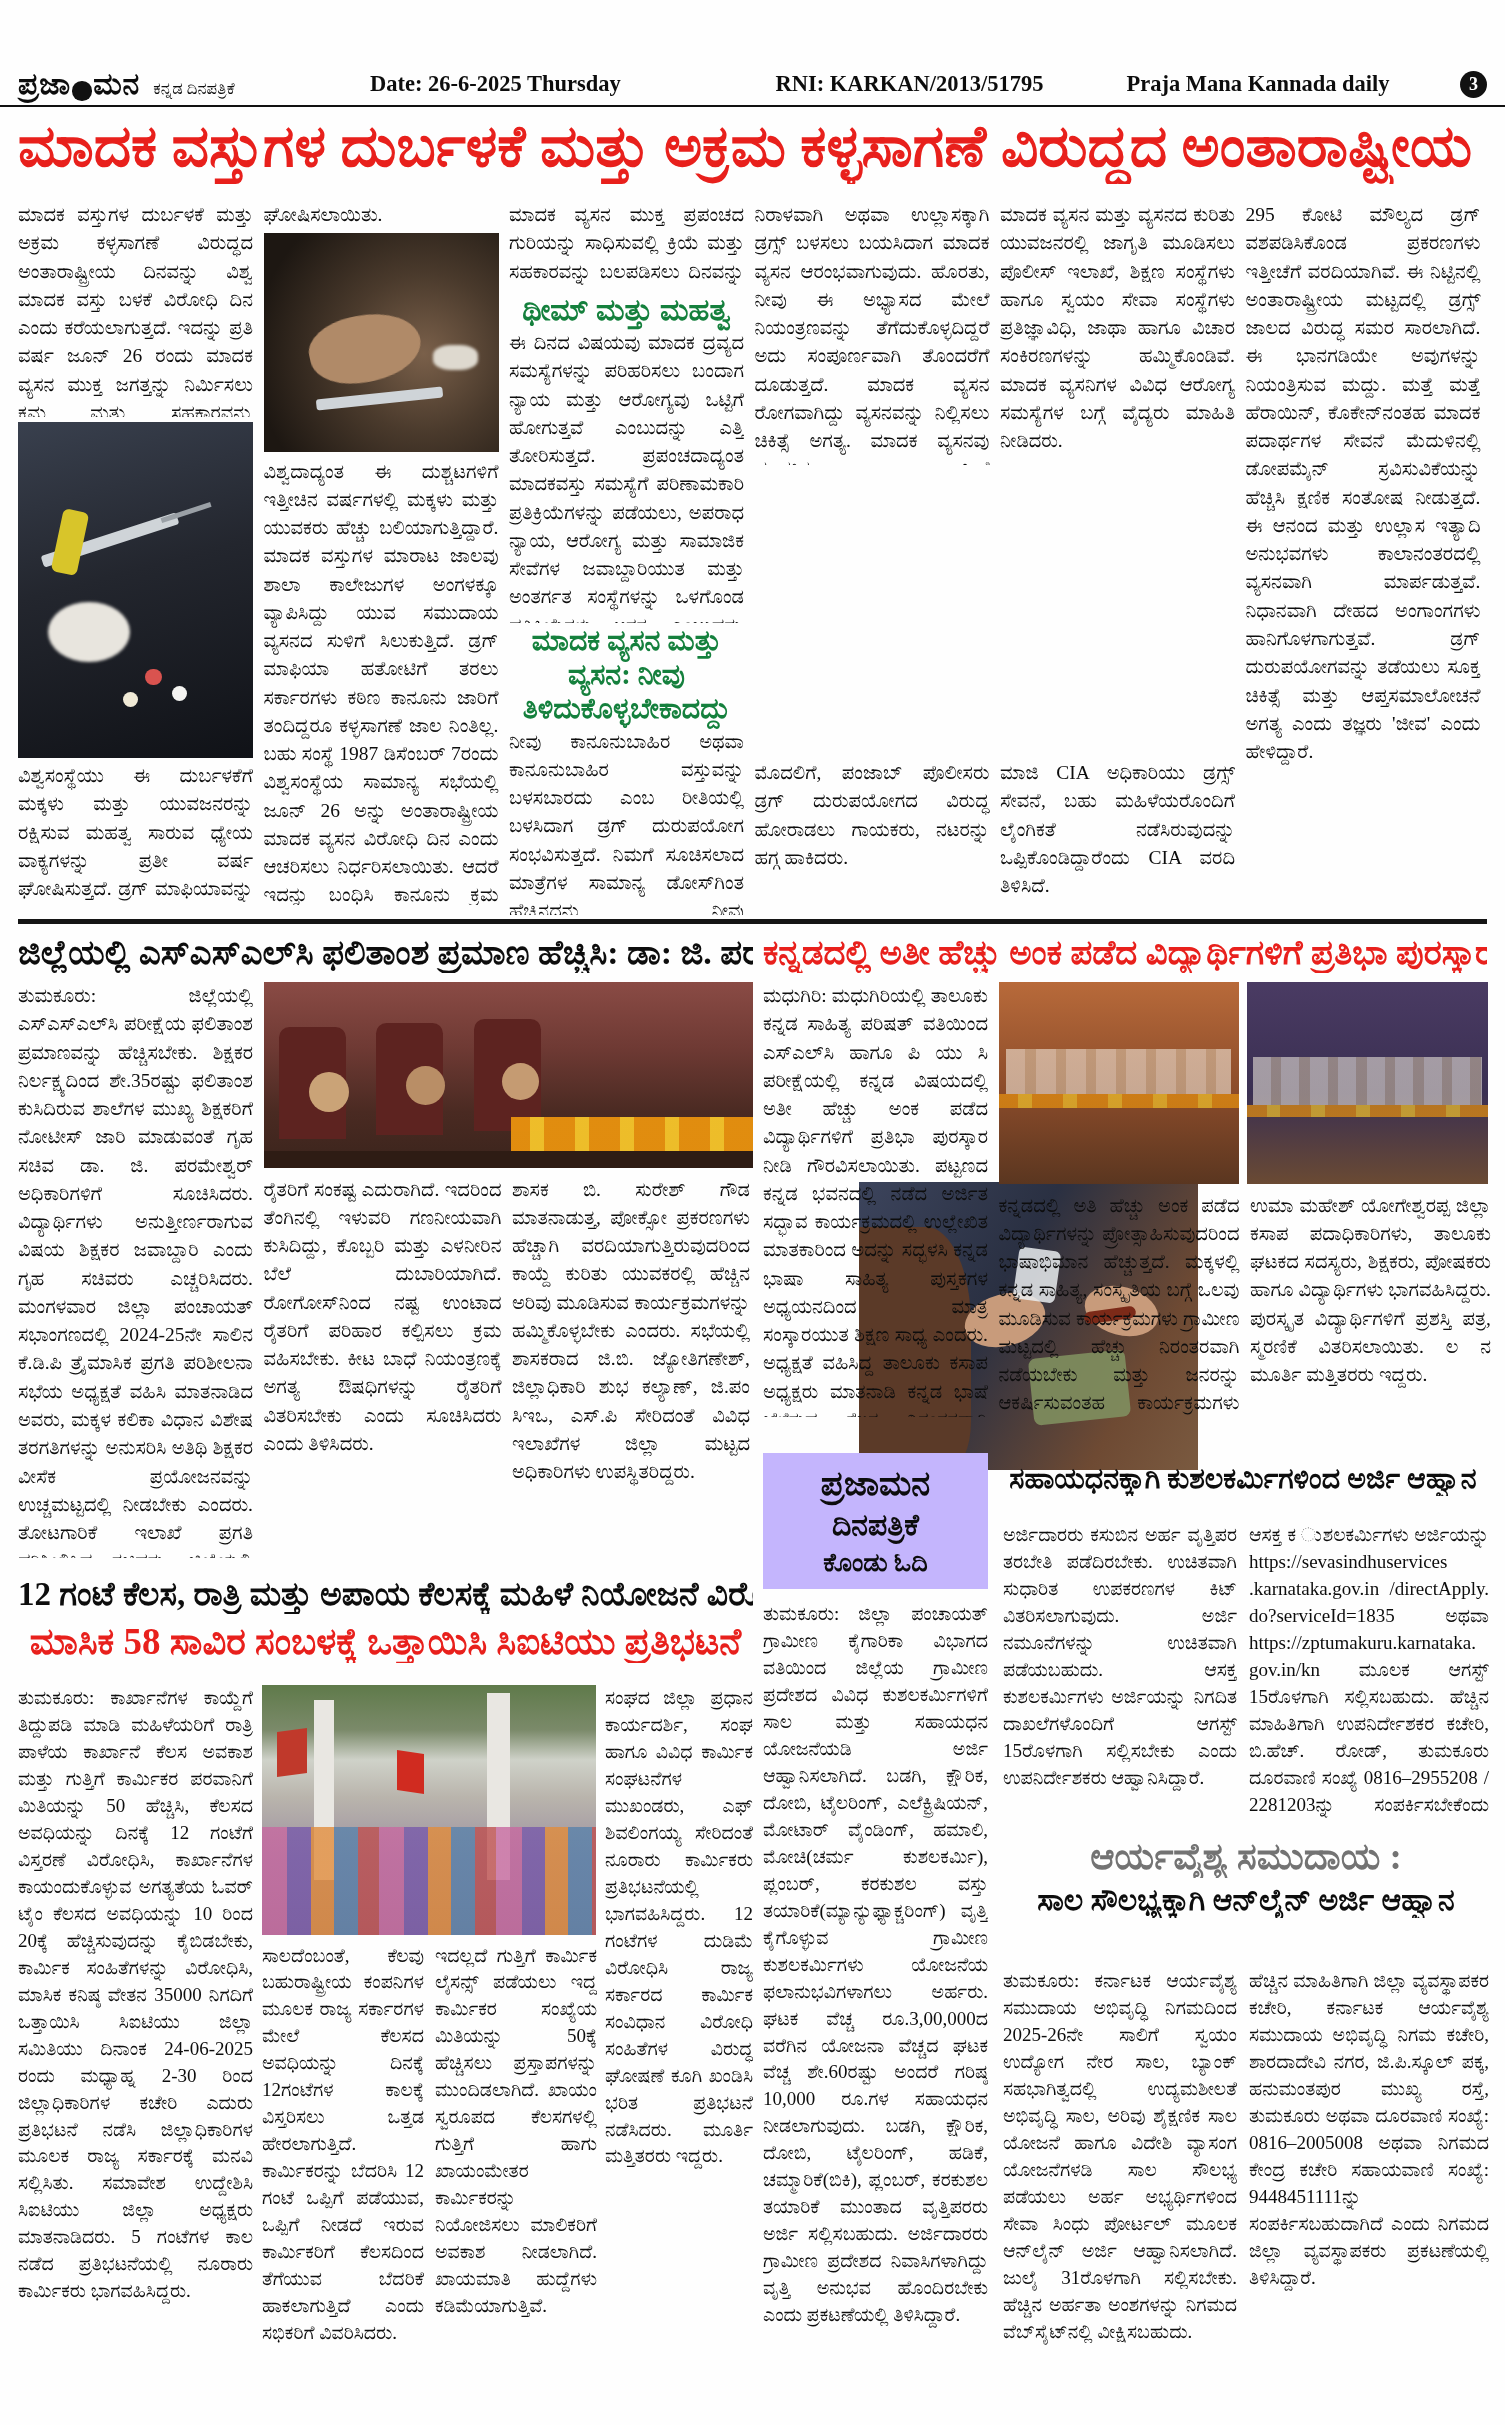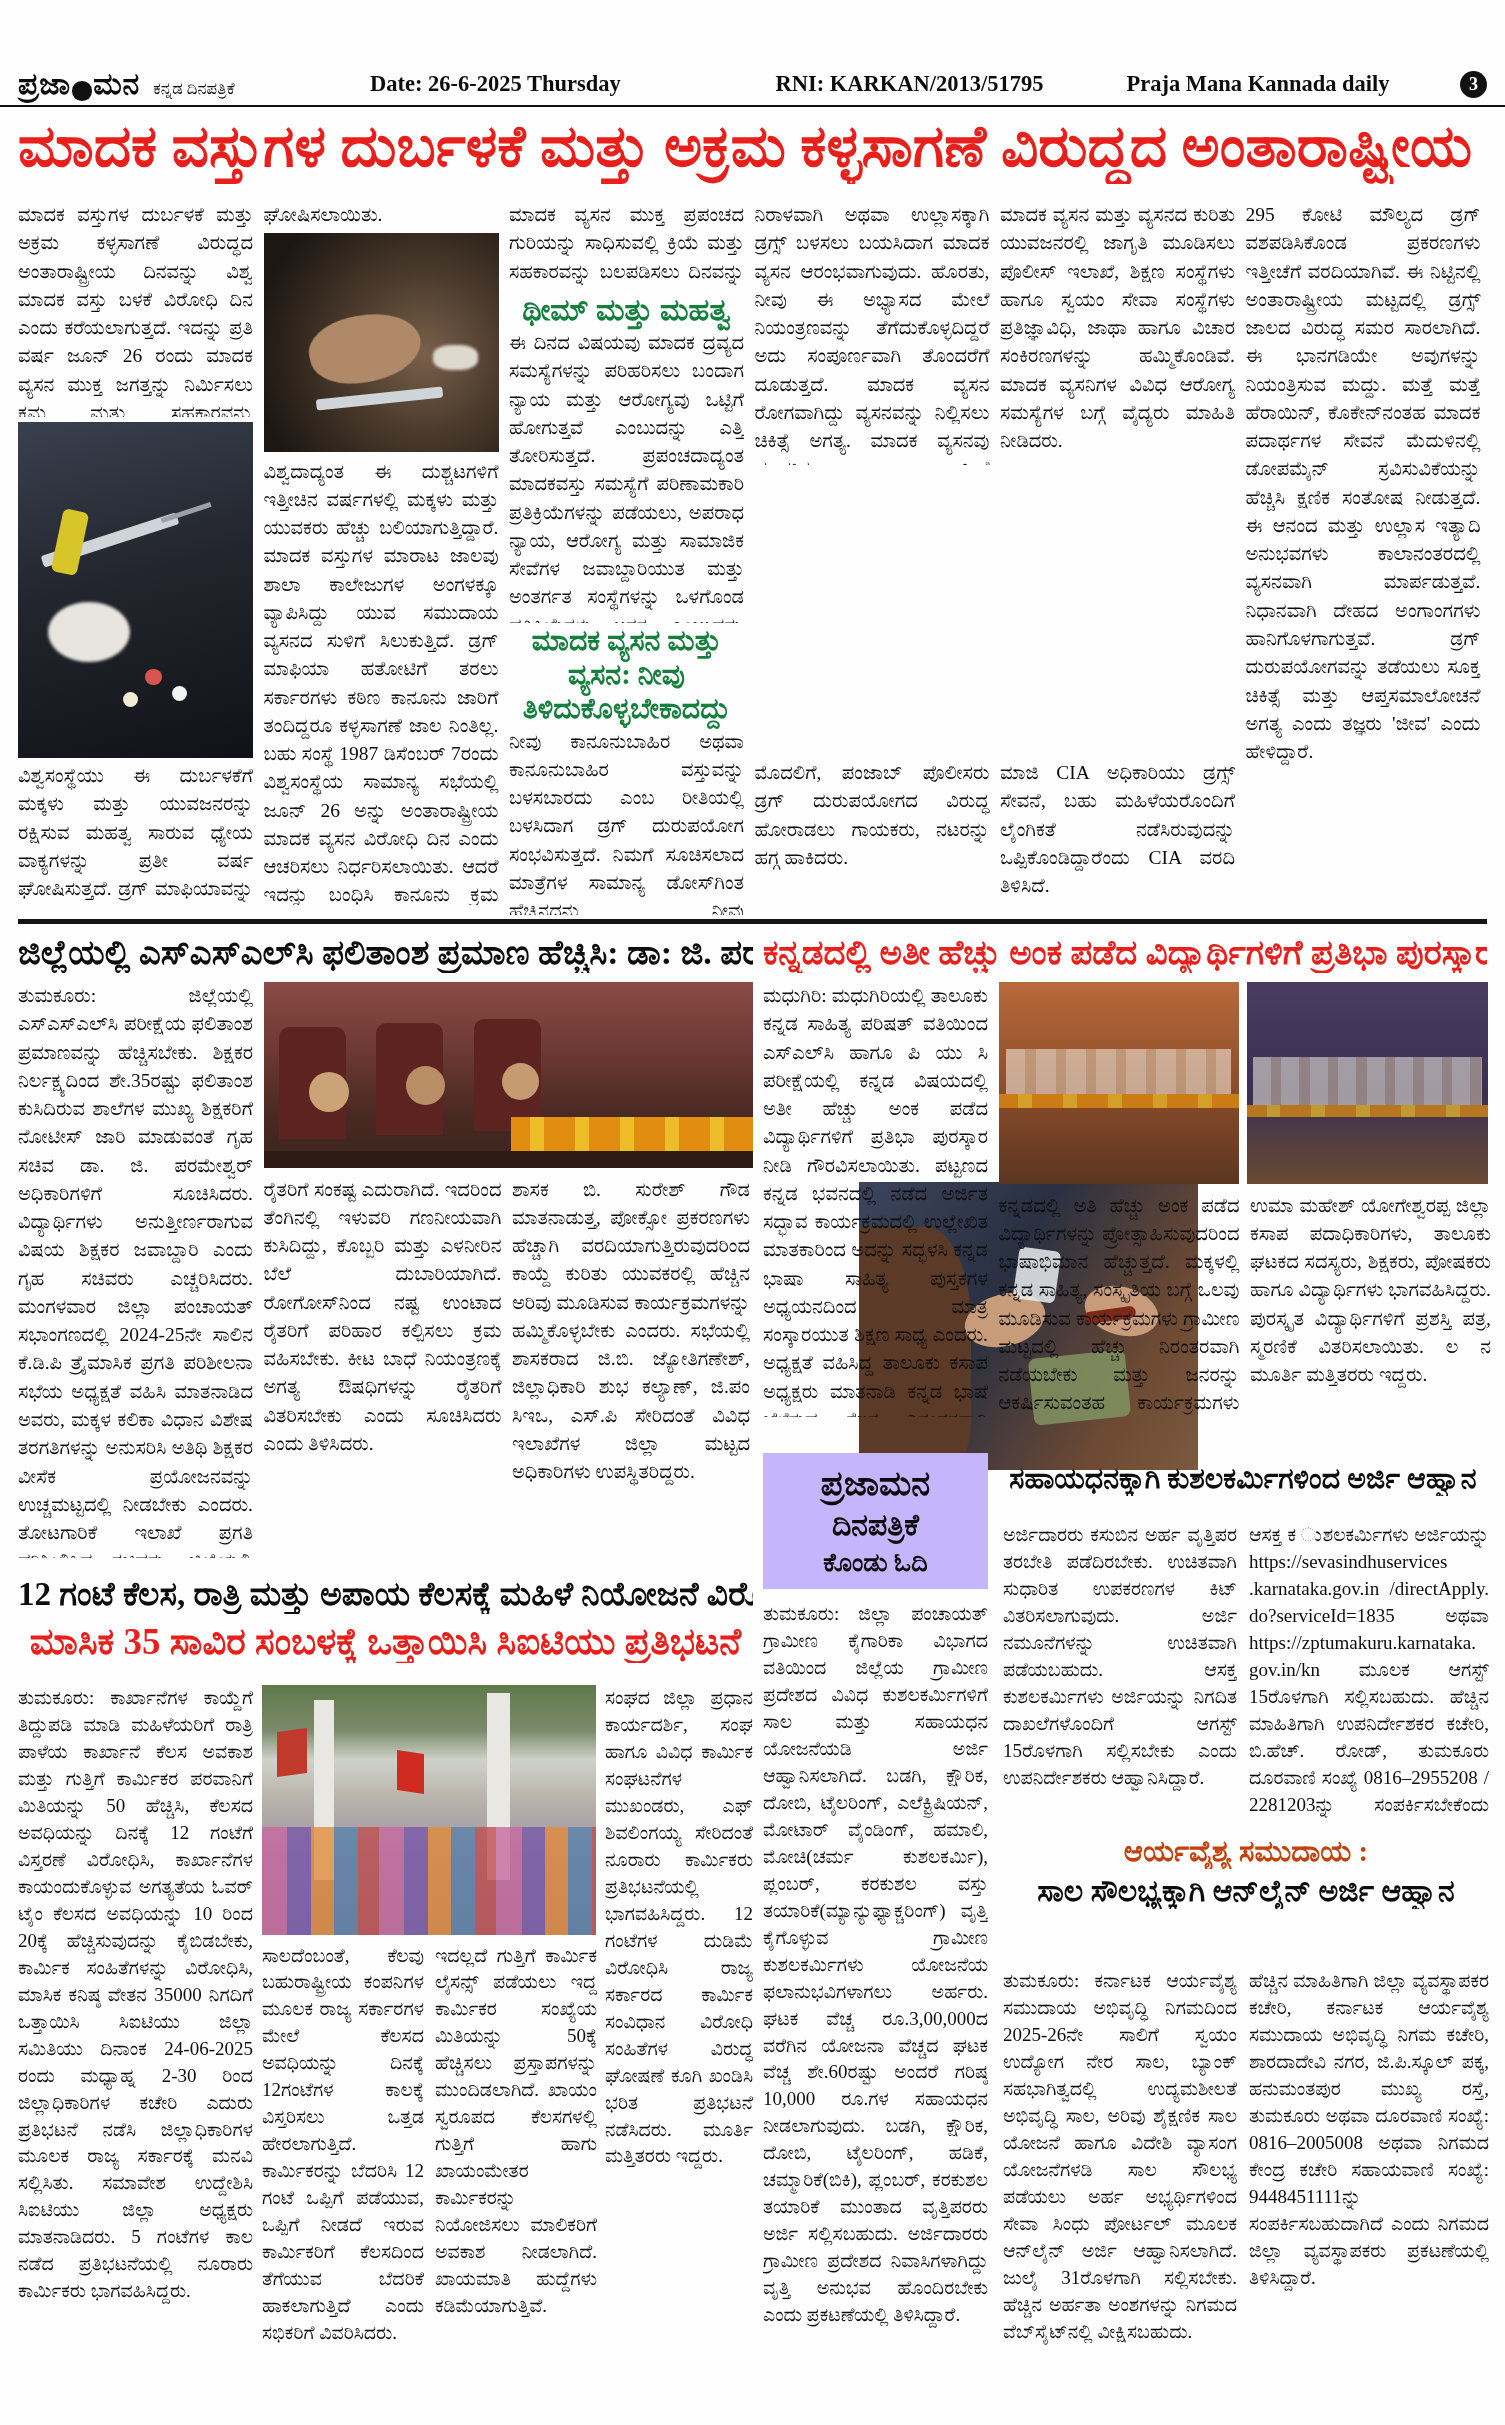--- a/index.html
+++ b/index.html
@@ -176,29 +176,29 @@
     <div style="font-size:30px;">ದಿನಪತ್ರಿಕೆ</div>
     <div style="font-size:25.5px;">ಕೊಂಡು ಓದಿ</div>
   </div>
 
   <div class="h2k abs" style="left:997px;top:1463px;width:492px;font-size:28.5px;">ಸಹಾಯಧನಕ್ಕಾಗಿ ಕುಶಲಕರ್ಮಿಗಳಿಂದ ಅರ್ಜಿ ಆಹ್ವಾನ</div>
   <div class="t t-sm abs" style="left:763px;top:1601px;width:225px;height:802px;">ತುಮಕೂರು: ಜಿಲ್ಲಾ ಪಂಚಾಯತ್ ಗ್ರಾಮೀಣ ಕೈಗಾರಿಕಾ ವಿಭಾಗದ ವತಿಯಿಂದ ಜಿಲ್ಲೆಯ ಗ್ರಾಮೀಣ ಪ್ರದೇಶದ ವಿವಿಧ ಕುಶಲಕರ್ಮಿಗಳಿಗೆ ಸಾಲ ಮತ್ತು ಸಹಾಯಧನ ಯೋಜನೆಯಡಿ ಅರ್ಜಿ ಆಹ್ವಾನಿಸಲಾಗಿದೆ. ಬಡಗಿ, ಕ್ಷೌರಿಕ, ದೋಬಿ, ಟೈಲರಿಂಗ್, ಎಲೆಕ್ಟ್ರಿಷಿಯನ್, ಮೋಟಾರ್ ವೈಂಡಿಂಗ್, ಹಮಾಲಿ, ಮೋಚಿ(ಚರ್ಮ ಕುಶಲಕರ್ಮಿ), ಪ್ಲಂಬರ್, ಕರಕುಶಲ ವಸ್ತು ತಯಾರಿಕೆ(ಮ್ಯಾನ್ಯುಫ್ಯಾಕ್ಚರಿಂಗ್) ವೃತ್ತಿ ಕೈಗೊಳ್ಳುವ ಗ್ರಾಮೀಣ ಕುಶಲಕರ್ಮಿಗಳು ಯೋಜನೆಯ ಫಲಾನುಭವಿಗಳಾಗಲು ಅರ್ಹರು. ಘಟಕ ವೆಚ್ಚ ರೂ.3,00,000ದ ವರೆಗಿನ ಯೋಜನಾ ವೆಚ್ಚದ ಘಟಕ ವೆಚ್ಚ ಶೇ.60ರಷ್ಟು ಅಂದರೆ ಗರಿಷ್ಠ 10,000 ರೂ.ಗಳ ಸಹಾಯಧನ ನೀಡಲಾಗುವುದು. ಬಡಗಿ, ಕ್ಷೌರಿಕ, ದೋಬಿ, ಟೈಲರಿಂಗ್, ಹಡಿಕೆ, ಚಮ್ಮಾರಿಕೆ(ಬಿಕಿ), ಪ್ಲಂಬರ್, ಕರಕುಶಲ ತಯಾರಿಕೆ ಮುಂತಾದ ವೃತ್ತಿಪರರು ಅರ್ಜಿ ಸಲ್ಲಿಸಬಹುದು. ಅರ್ಜಿದಾರರು ಗ್ರಾಮೀಣ ಪ್ರದೇಶದ ನಿವಾಸಿಗಳಾಗಿದ್ದು ವೃತ್ತಿ ಅನುಭವ ಹೊಂದಿರಬೇಕು ಎಂದು ಪ್ರಕಟಣೆಯಲ್ಲಿ ತಿಳಿಸಿದ್ದಾರೆ.</div>
   <div class="t t-sm abs" style="left:1003px;top:1522px;width:234px;height:301px;">ಅರ್ಜಿದಾರರು ಕಸುಬಿನ ಅರ್ಹ ವೃತ್ತಿಪರ ತರಬೇತಿ ಪಡೆದಿರಬೇಕು. ಉಚಿತವಾಗಿ ಸುಧಾರಿತ ಉಪಕರಣಗಳ ಕಿಟ್ ವಿತರಿಸಲಾಗುವುದು. ಅರ್ಜಿ ನಮೂನೆಗಳನ್ನು ಉಚಿತವಾಗಿ ಪಡೆಯಬಹುದು. ಆಸಕ್ತ ಕುಶಲಕರ್ಮಿಗಳು ಅರ್ಜಿಯನ್ನು ನಿಗದಿತ ದಾಖಲೆಗಳೊಂದಿಗೆ ಆಗಸ್ಟ್ 15ರೊಳಗಾಗಿ ಸಲ್ಲಿಸಬೇಕು ಎಂದು ಉಪನಿರ್ದೇಶಕರು ಆಹ್ವಾನಿಸಿದ್ದಾರೆ.</div>
   <div class="t t-sm abs" style="left:1249px;top:1522px;width:240px;height:301px;">ಆಸಕ್ತ ಕ ುಶಲಕರ್ಮಿಗಳು ಅರ್ಜಿಯನ್ನು https://sevasindhuservices .karnataka.gov.in /directApply. do?serviceId=1835 ಅಥವಾ https://zptumakuru.karnataka. gov.in/kn ಮೂಲಕ ಆಗಸ್ಟ್ 15ರೊಳಗಾಗಿ ಸಲ್ಲಿಸಬಹುದು. ಹೆಚ್ಚಿನ ಮಾಹಿತಿಗಾಗಿ ಉಪನಿರ್ದೇಶಕರ ಕಚೇರಿ, ಬಿ.ಹೆಚ್. ರೋಡ್, ತುಮಕೂರು ದೂರವಾಣಿ ಸಂಖ್ಯೆ 0816–2955208 / 2281203ನ್ನು ಸಂಪರ್ಕಿಸಬೇಕೆಂದು ಉಪನಿರ್ದೇಶಕರು(ಗ್ರಾ.ಕೈ) ಪ್ರಕಟಣೆಯಲ್ಲಿ ತಿಳಿಸಿದ್ದಾರೆ.</div>
 
   <div class="abs" style="left:1003px;top:1835px;width:486px;">
-    <div class="h2k red" style="font-size:29px;color:#c2410c;">ಆರ್ಯವೈಶ್ಯ ಸಮುದಾಯ :</div>
+    <div class="h2k red" style="font-size:37px;color:#737373;">ಆರ್ಯವೈಶ್ಯ ಸಮುದಾಯ :</div>
     <div class="h2k" style="font-size:30px;margin-top:4.5px;">ಸಾಲ ಸೌಲಭ್ಯಕ್ಕಾಗಿ ಆನ್‌ಲೈನ್ ಅರ್ಜಿ ಆಹ್ವಾನ</div>
   </div>
   <div class="t t-sm abs" style="left:1003px;top:1968px;width:234px;height:438px;">ತುಮಕೂರು: ಕರ್ನಾಟಕ ಆರ್ಯವೈಶ್ಯ ಸಮುದಾಯ ಅಭಿವೃದ್ಧಿ ನಿಗಮದಿಂದ 2025-26ನೇ ಸಾಲಿಗೆ ಸ್ವಯಂ ಉದ್ಯೋಗ ನೇರ ಸಾಲ, ಬ್ಯಾಂಕ್ ಸಹಭಾಗಿತ್ವದಲ್ಲಿ ಉದ್ಯಮಶೀಲತೆ ಅಭಿವೃದ್ಧಿ ಸಾಲ, ಅರಿವು ಶೈಕ್ಷಣಿಕ ಸಾಲ ಯೋಜನೆ ಹಾಗೂ ವಿದೇಶಿ ವ್ಯಾಸಂಗ ಯೋಜನೆಗಳಡಿ ಸಾಲ ಸೌಲಭ್ಯ ಪಡೆಯಲು ಅರ್ಹ ಅಭ್ಯರ್ಥಿಗಳಿಂದ ಸೇವಾ ಸಿಂಧು ಪೋರ್ಟಲ್ ಮೂಲಕ ಆನ್‌ಲೈನ್ ಅರ್ಜಿ ಆಹ್ವಾನಿಸಲಾಗಿದೆ. ಜುಲೈ 31ರೊಳಗಾಗಿ ಸಲ್ಲಿಸಬೇಕು. ಹೆಚ್ಚಿನ ಅರ್ಹತಾ ಅಂಶಗಳನ್ನು ನಿಗಮದ ವೆಬ್‌ಸೈಟ್‌ನಲ್ಲಿ ವೀಕ್ಷಿಸಬಹುದು.</div>
   <div class="t t-sm abs" style="left:1249px;top:1968px;width:240px;height:360px;">ಹೆಚ್ಚಿನ ಮಾಹಿತಿಗಾಗಿ ಜಿಲ್ಲಾ ವ್ಯವಸ್ಥಾಪಕರ ಕಚೇರಿ, ಕರ್ನಾಟಕ ಆರ್ಯವೈಶ್ಯ ಸಮುದಾಯ ಅಭಿವೃದ್ಧಿ ನಿಗಮ ಕಚೇರಿ, ಶಾರದಾದೇವಿ ನಗರ, ಜಿ.ಪಿ.ಸ್ಕೂಲ್ ಪಕ್ಕ, ಹನುಮಂತಪುರ ಮುಖ್ಯ ರಸ್ತೆ, ತುಮಕೂರು ಅಥವಾ ದೂರವಾಣಿ ಸಂಖ್ಯೆ: 0816–2005008 ಅಥವಾ ನಿಗಮದ ಕೇಂದ್ರ ಕಚೇರಿ ಸಹಾಯವಾಣಿ ಸಂಖ್ಯೆ: 9448451111ನ್ನು ಸಂಪರ್ಕಿಸಬಹುದಾಗಿದೆ ಎಂದು ನಿಗಮದ ಜಿಲ್ಲಾ ವ್ಯವಸ್ಥಾಪಕರು ಪ್ರಕಟಣೆಯಲ್ಲಿ ತಿಳಿಸಿದ್ದಾರೆ.</div>
 
   <div class="abs" style="left:18px;top:1576px;width:735px;">
     <div class="h2k" style="font-size:33px;">12 ಗಂಟೆ ಕೆಲಸ, ರಾತ್ರಿ ಮತ್ತು ಅಪಾಯ ಕೆಲಸಕ್ಕೆ ಮಹಿಳೆ ನಿಯೋಜನೆ ವಿರೋಧಿಸಿ</div>
-    <div class="h2k red" style="font-size:37px;color:#e8201c;margin-top:6px;">ಮಾಸಿಕ 35 ಸಾವಿರ ಸಂಬಳಕ್ಕೆ ಒತ್ತಾಯಿಸಿ ಸಿಐಟಿಯು ಪ್ರತಿಭಟನೆ</div>
+    <div class="h2k red" style="font-size:37px;color:#e8201c;margin-top:6px;">ಮಾಸಿಕ 58 ಸಾವಿರ ಸಂಬಳಕ್ಕೆ ಒತ್ತಾಯಿಸಿ ಸಿಐಟಿಯು ಪ್ರತಿಭಟನೆ</div>
   </div>
   <div class="abs" style="left:18px;top:1685px;width:735px;height:721px;">
     <div class="flexrow" style="gap:9px;">
       <div class="col" style="width:235px;">
         <div class="t t-sm" style="height:720px;">ತುಮಕೂರು: ಕಾರ್ಖಾನೆಗಳ ಕಾಯ್ದೆಗೆ ತಿದ್ದುಪಡಿ ಮಾಡಿ ಮಹಿಳೆಯರಿಗೆ ರಾತ್ರಿ ಪಾಳೆಯ ಕಾರ್ಖಾನೆ ಕೆಲಸ ಅವಕಾಶ ಮತ್ತು ಗುತ್ತಿಗೆ ಕಾರ್ಮಿಕರ ಪರವಾನಿಗೆ ಮಿತಿಯನ್ನು 50 ಹೆಚ್ಚಿಸಿ, ಕೆಲಸದ ಅವಧಿಯನ್ನು ದಿನಕ್ಕೆ 12 ಗಂಟೆಗೆ ವಿಸ್ತರಣೆ ವಿರೋಧಿಸಿ, ಕಾರ್ಖಾನೆಗಳ ಕಾಯಂದುಕೊಳ್ಳುವ ಅಗತ್ಯತೆಯ ಓವರ್ ಟೈಂ ಕೆಲಸದ ಅವಧಿಯನ್ನು 10 ರಿಂದ 20ಕ್ಕೆ ಹೆಚ್ಚಿಸುವುದನ್ನು ಕೈಬಿಡಬೇಕು, ಕಾರ್ಮಿಕ ಸಂಹಿತೆಗಳನ್ನು ವಿರೋಧಿಸಿ, ಮಾಸಿಕ ಕನಿಷ್ಠ ವೇತನ 35000 ನಿಗದಿಗೆ ಒತ್ತಾಯಿಸಿ ಸಿಐಟಿಯು ಜಿಲ್ಲಾ ಸಮಿತಿಯು ದಿನಾಂಕ 24-06-2025 ರಂದು ಮಧ್ಯಾಹ್ನ 2-30 ರಿಂದ ಜಿಲ್ಲಾಧಿಕಾರಿಗಳ ಕಚೇರಿ ಎದುರು ಪ್ರತಿಭಟನೆ ನಡೆಸಿ ಜಿಲ್ಲಾಧಿಕಾರಿಗಳ ಮೂಲಕ ರಾಜ್ಯ ಸರ್ಕಾರಕ್ಕೆ ಮನವಿ ಸಲ್ಲಿಸಿತು. ಸಮಾವೇಶ ಉದ್ದೇಶಿಸಿ ಸಿಐಟಿಯು ಜಿಲ್ಲಾ ಅಧ್ಯಕ್ಷರು ಮಾತನಾಡಿದರು. 5 ಗಂಟೆಗಳ ಕಾಲ ನಡೆದ ಪ್ರತಿಭಟನೆಯಲ್ಲಿ ನೂರಾರು ಕಾರ್ಮಿಕರು ಭಾಗವಹಿಸಿದ್ದರು.</div>
       </div>
       <div class="col" style="width:334px;">
         <div class="ph" style="width:334px;height:250px;background:linear-gradient(180deg,#5f7a4a 0%,#7b8a6a 18%,#cfd2c9 30%,#b9b4ac 45%,#9b8fa0 70%,#8a7a88 100%);">
           <div class="shape" style="left:52px;top:15px;width:19.5px;height:180px;background:#e9e7e2;"></div>
           <div class="shape" style="left:225px;top:7.5px;width:22.5px;height:187px;background:#e9e7e2;"></div>

